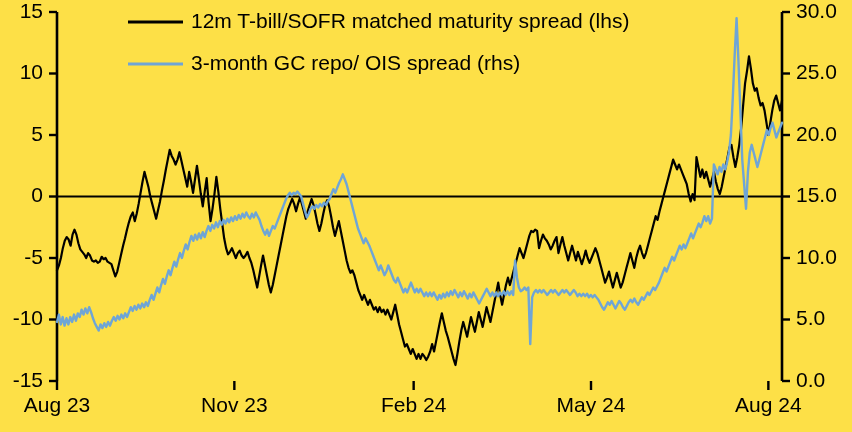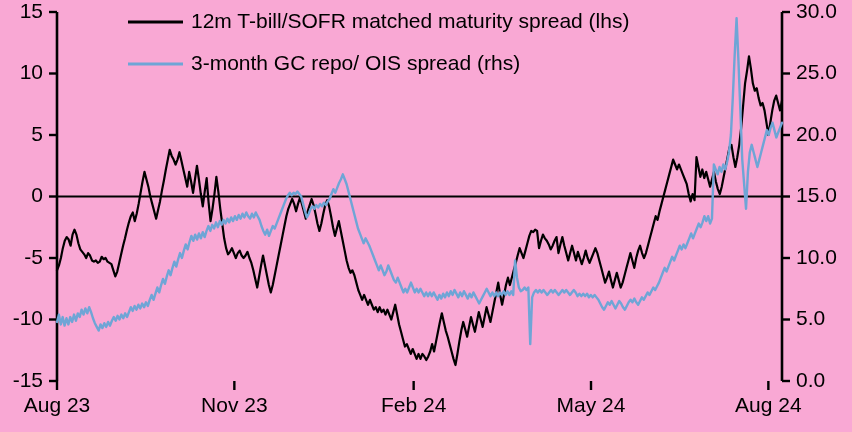--- a/index.html
+++ b/index.html
@@ -1,17 +1,17 @@
 <!DOCTYPE html>
 <html><head>
 <meta charset="utf-8">
 <style>
   html,body{margin:0;padding:0;background:#ffffff;}
   body{width:852px;height:432px;overflow:hidden;font-family:"Liberation Sans",sans-serif;}
-  #chart-root{position:relative;width:852px;height:432px;background:#f9a8d4;}
+  #chart-root{position:relative;width:852px;height:432px;background:#fde047;}
   svg{display:block;}
   .tick-label-left{font-size:21px;fill:#000;text-anchor:end;dominant-baseline:middle;}
   .tick-label-right{font-size:21px;fill:#000;text-anchor:start;dominant-baseline:middle;}
   .tick-label-x{font-size:21px;fill:#000;text-anchor:middle;dominant-baseline:hanging;}
   .legend-text{font-size:21px;fill:#000;dominant-baseline:middle;}
   .axis-line{stroke:#000;stroke-width:2.6;fill:none;}
   .tick-mark{stroke:#000;stroke-width:2.4;}
   .zero-line{stroke:#000;stroke-width:2.2;}
   .series-black{fill:none;stroke:#000000;stroke-width:2.2;stroke-linejoin:round;stroke-linecap:round;}
   .series-blue{fill:none;stroke:#6fa5d6;stroke-width:2.4;stroke-linejoin:round;stroke-linecap:round;}

